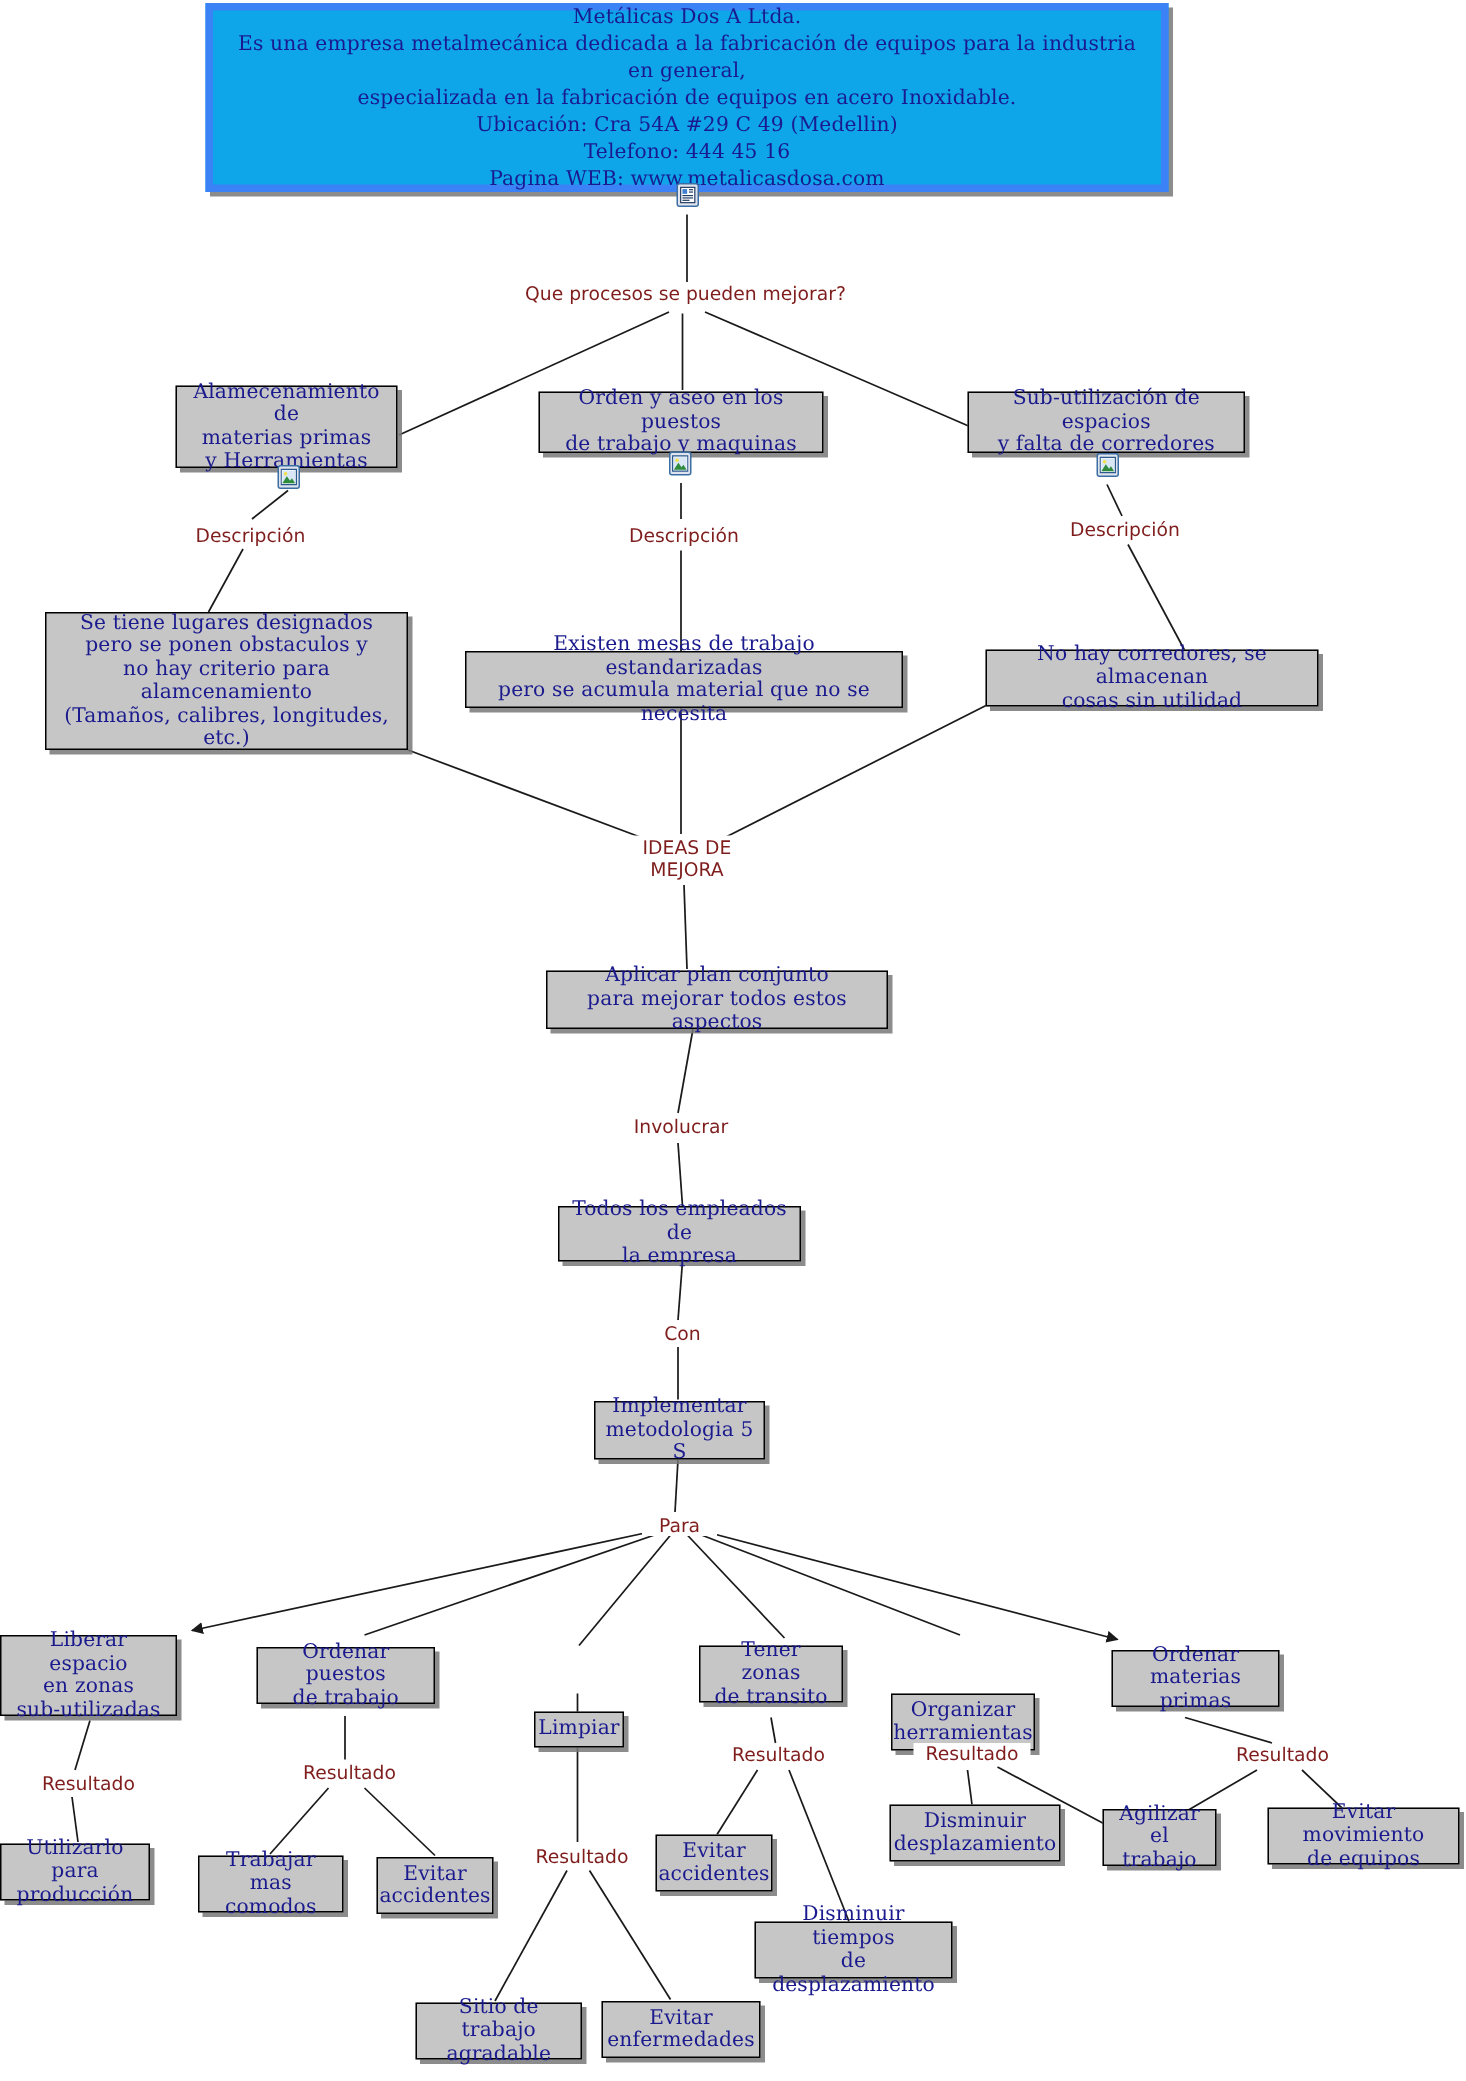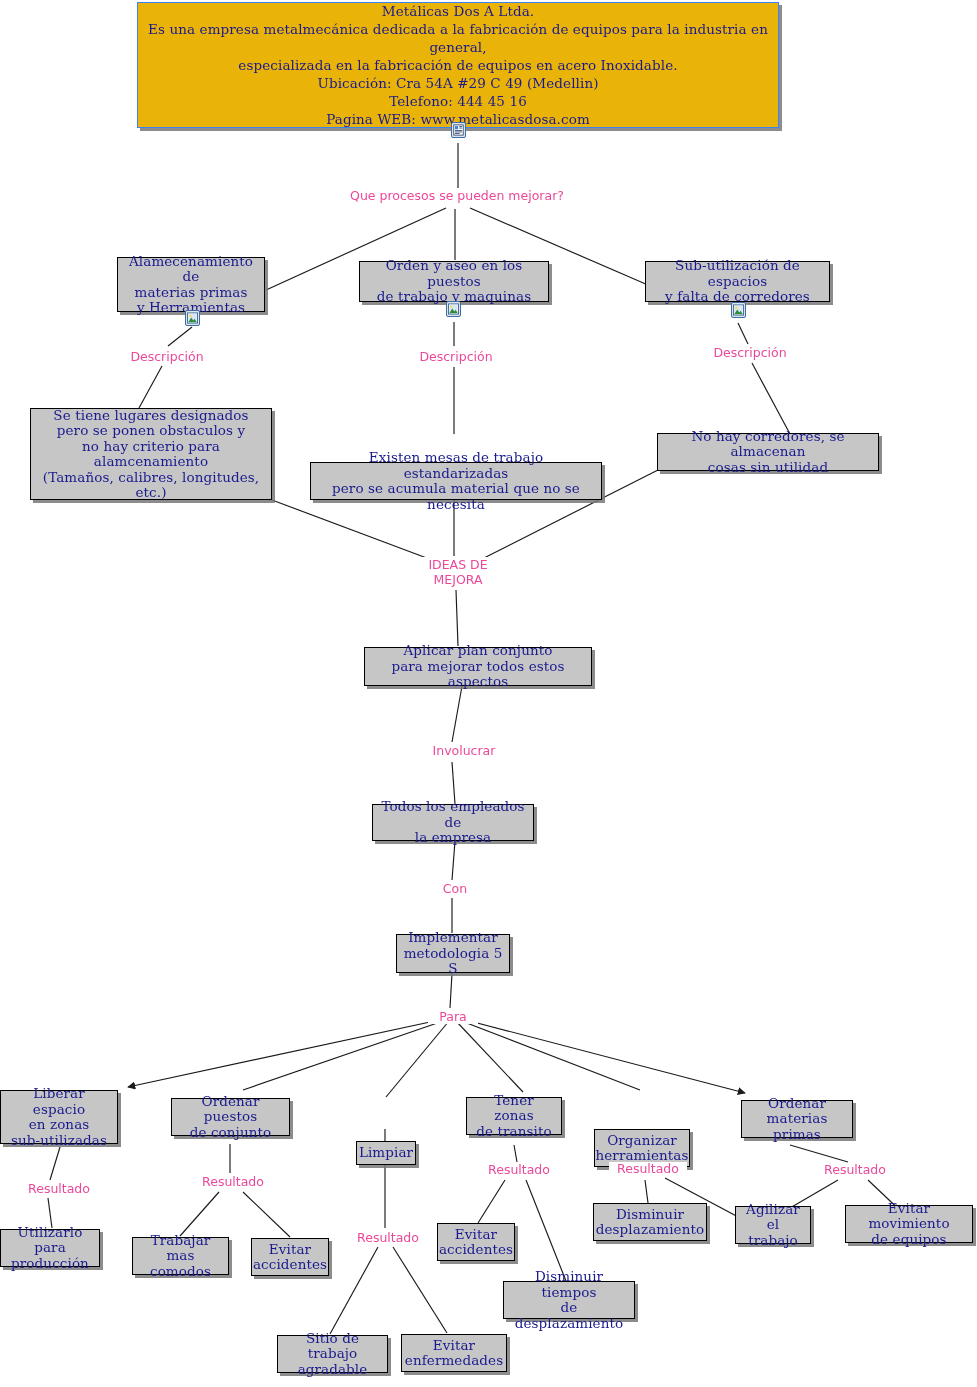--- a/index.html
+++ b/index.html
@@ -39,33 +39,33 @@
     text-align: center;
     padding: 3px 6px 3px 6px;
     box-shadow: 3px 3px 0 rgba(120,120,120,0.85);
     display: flex;
     align-items: center;
     justify-content: center;
     white-space: pre-line;
     letter-spacing: 0.1px;
   }
   .node.root {
-    background: #eab308;
-    border: 1px solid #3b82f6;
+    background: #0ea5e9;
+    border: 5px solid #3b82f6;
     font-size: 13.5px;
     line-height: 18px;
     padding: 6px 10px;
   }
   
   .linklabel {
     position: absolute;
     font-family: "DejaVu Sans", sans-serif;
     font-size: 12.5px;
     line-height: 14px;
-    color: #ec4899;
+    color: #7f1d1d;
     background: #ffffff;
     text-align: center;
     white-space: pre-line;
     padding: 0 2px;
   }
   
   .resicon {
     position: absolute;
     width: 15px;
     height: 16px;
@@ -211,50 +211,50 @@
 
   <div class="linklabel" style="left:125px; top:350px; width:80px;">Descripción</div>
   <div class="linklabel" style="left:414px; top:350px; width:80px;">Descripción</div>
   <div class="linklabel" style="left:708px; top:346px; width:80px;">Descripción</div>
 
   <div class="node" style="left:30px; top:408px; width:242px; height:92px;">Se tiene lugares designados
 pero se ponen obstaculos y
 no hay criterio para alamcenamiento
 (Tamaños, calibres, longitudes, etc.)</div>
 
-  <div class="node" style="left:310px; top:434px; width:292px; height:38px;margin-top:28px;">Existen mesas de trabajo estandarizadas
+  <div class="node" style="left:310px; top:434px; width:292px; height:38px;">Existen mesas de trabajo estandarizadas
 pero se acumula material que no se necesita</div>
 
   <div class="node" style="left:657px; top:433px; width:222px; height:38px;">No hay corredores, se almacenan
 cosas sin utilidad</div>
 
   <div class="linklabel" style="left:414px; top:557px; width:84px; line-height:15px;">IDEAS DE
 MEJORA</div>
 
   <div class="node" style="left:364px; top:647px; width:228px; height:39px;">Aplicar plan conjunto
 para mejorar todos estos aspectos</div>
 
-  <div class="linklabel" style="left:422px; top:744px; width:80px;">Involucrar</div>
+  <div class="linklabel" style="left:412px; top:744px; width:80px;">Involucrar</div>
 
   <div class="node" style="left:372px; top:804px; width:162px; height:37px;">Todos los empleados de
 la empresa</div>
 
   <div class="linklabel" style="left:428px; top:882px; width:50px;">Con</div>
 
   <div class="node" style="left:396px; top:934px; width:114px; height:39px;">Implementar
 metodologia 5 S</div>
 
   <div class="linklabel" style="left:428px; top:1010px; width:46px;">Para</div>
 
   <div class="node" style="left:0px; top:1090px; width:118px; height:54px;">Liberar  espacio
 en zonas
 sub-utilizadas</div>
 
   <div class="node" style="left:171px; top:1098px; width:119px; height:38px;">Ordenar puestos
-de conjunto</div>
+de trabajo</div>
 
   <div class="node" style="left:356px; top:1105px; width:60px; height:24px;margin-top:36px;">Limpiar</div>
 
   <div class="node" style="left:466px; top:1097px; width:96px; height:38px;">Tener zonas
 de transito</div>
 
   <div class="node" style="left:594px; top:1096px; width:96px; height:38px;margin-top:33px;">Organizar
 herramientas</div>
 
   <div class="node" style="left:741px; top:1100px; width:112px; height:38px;">Ordenar

